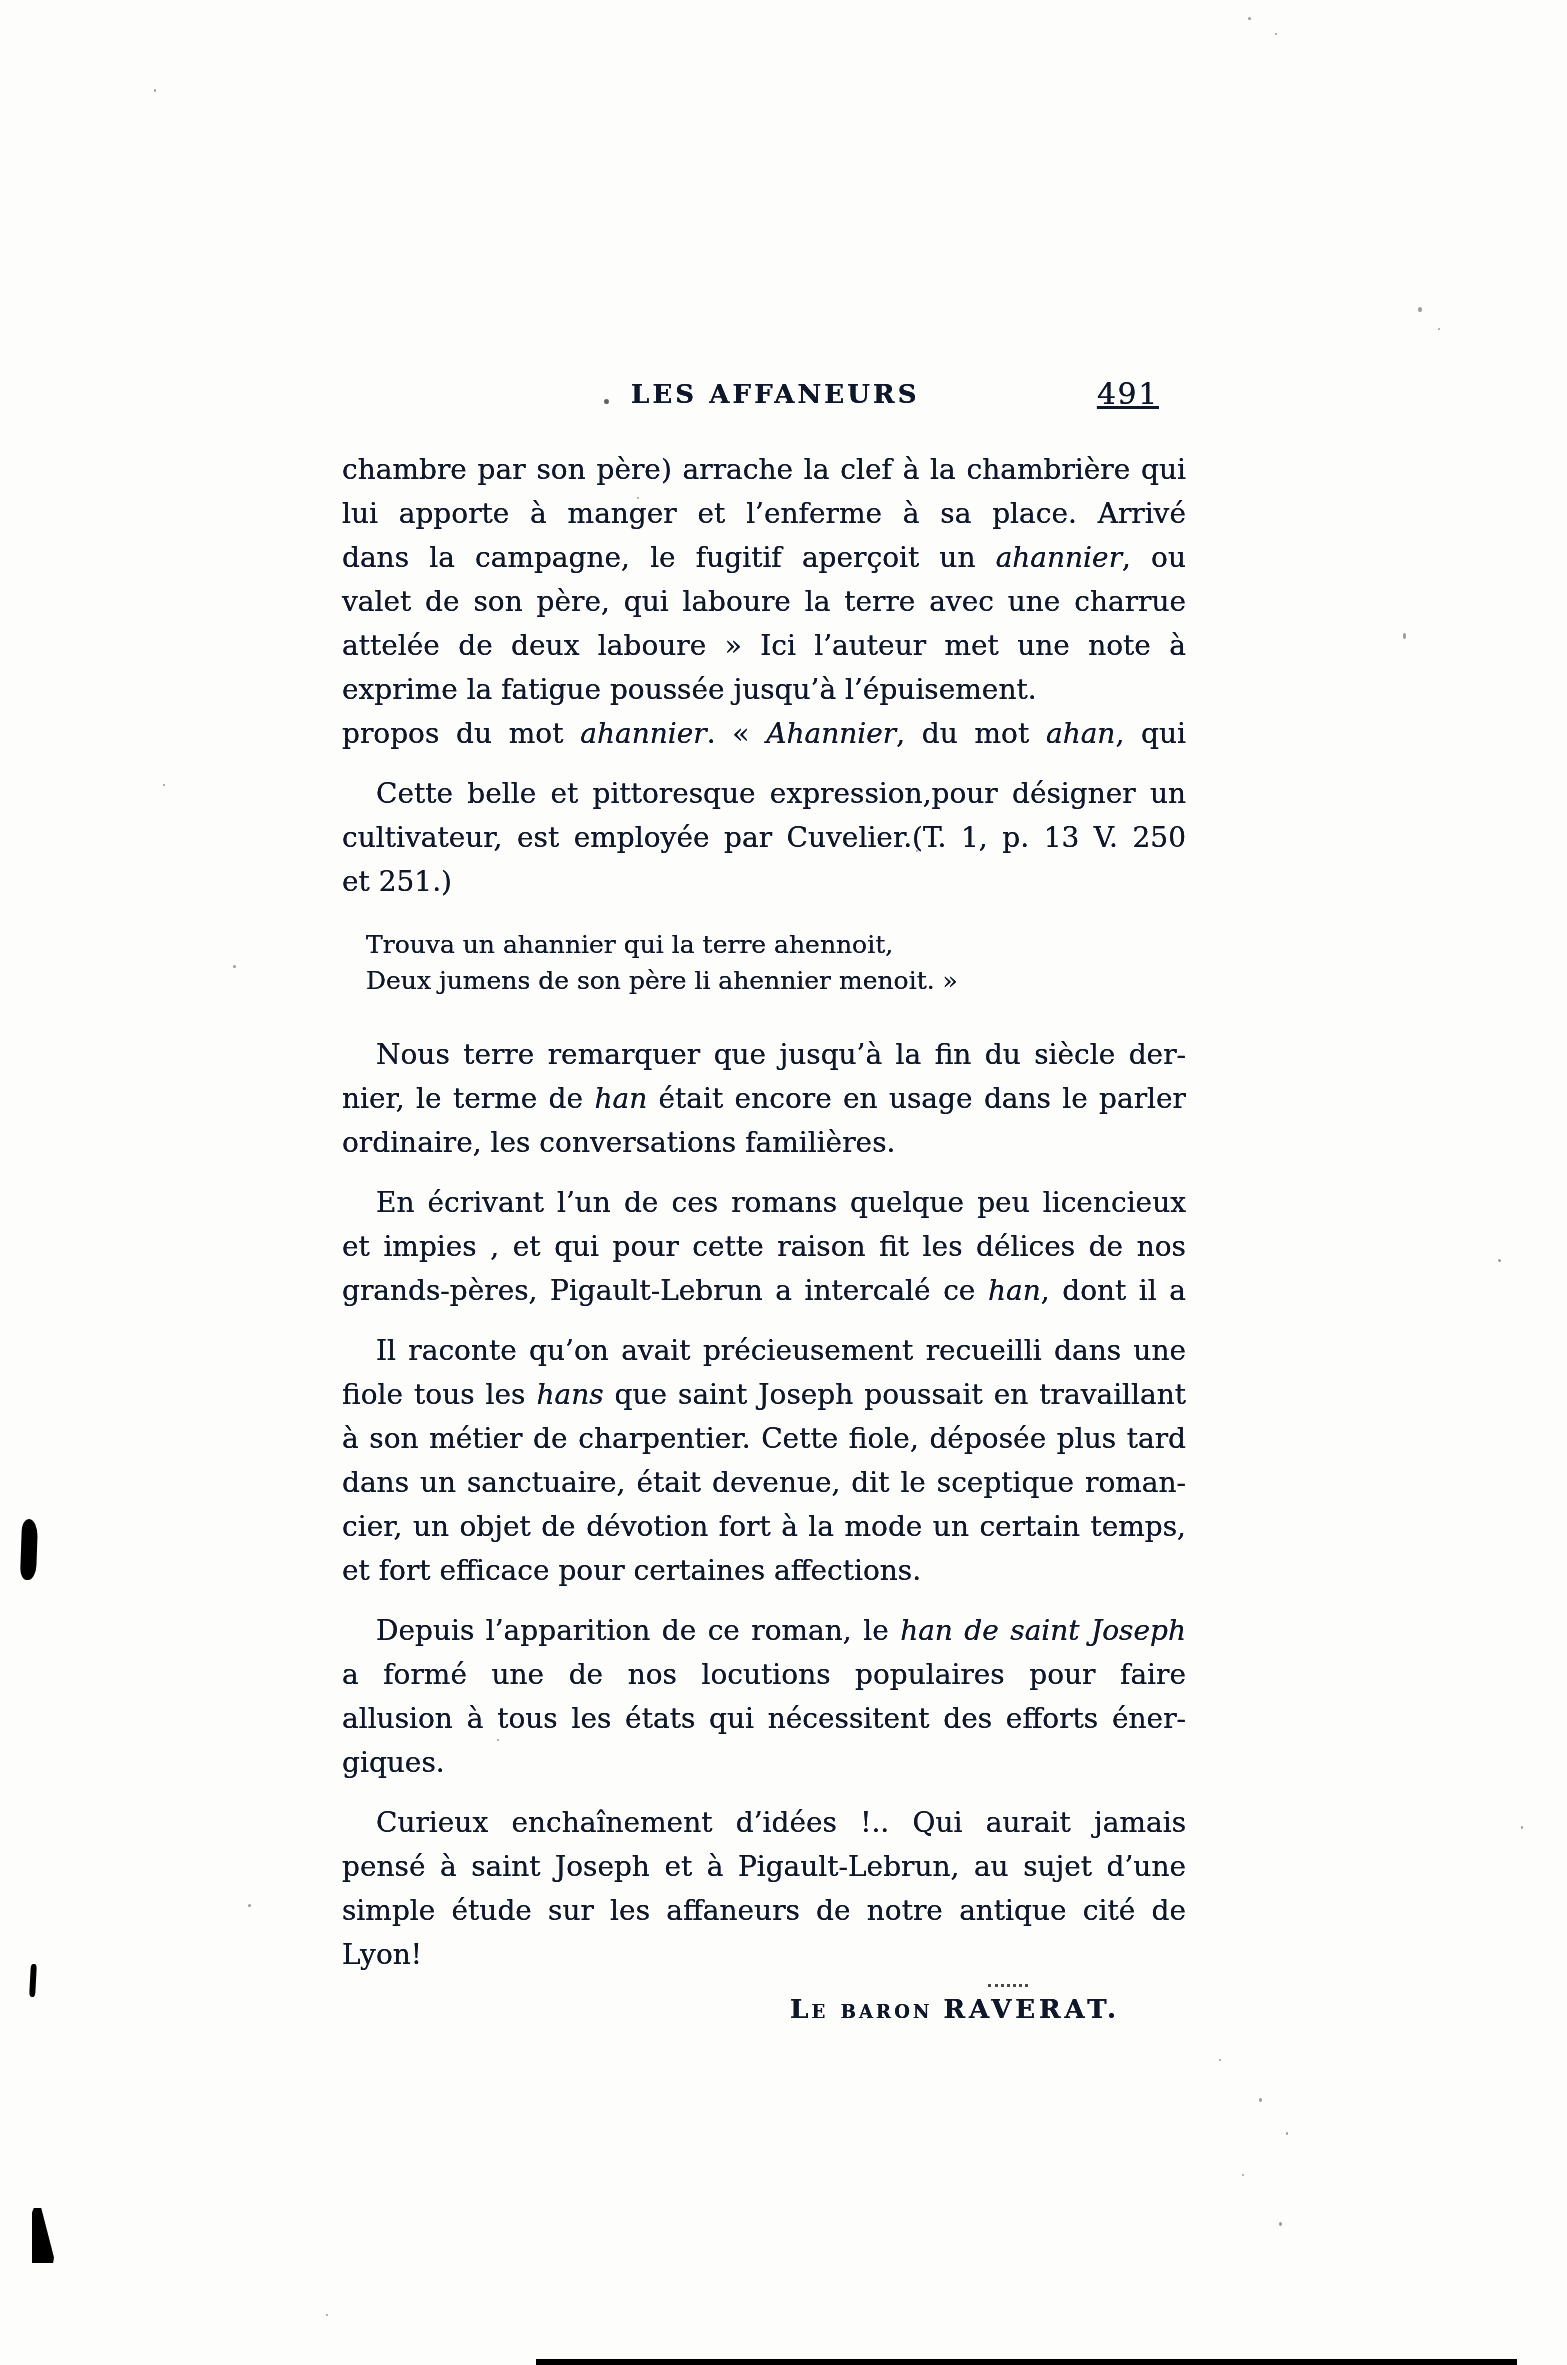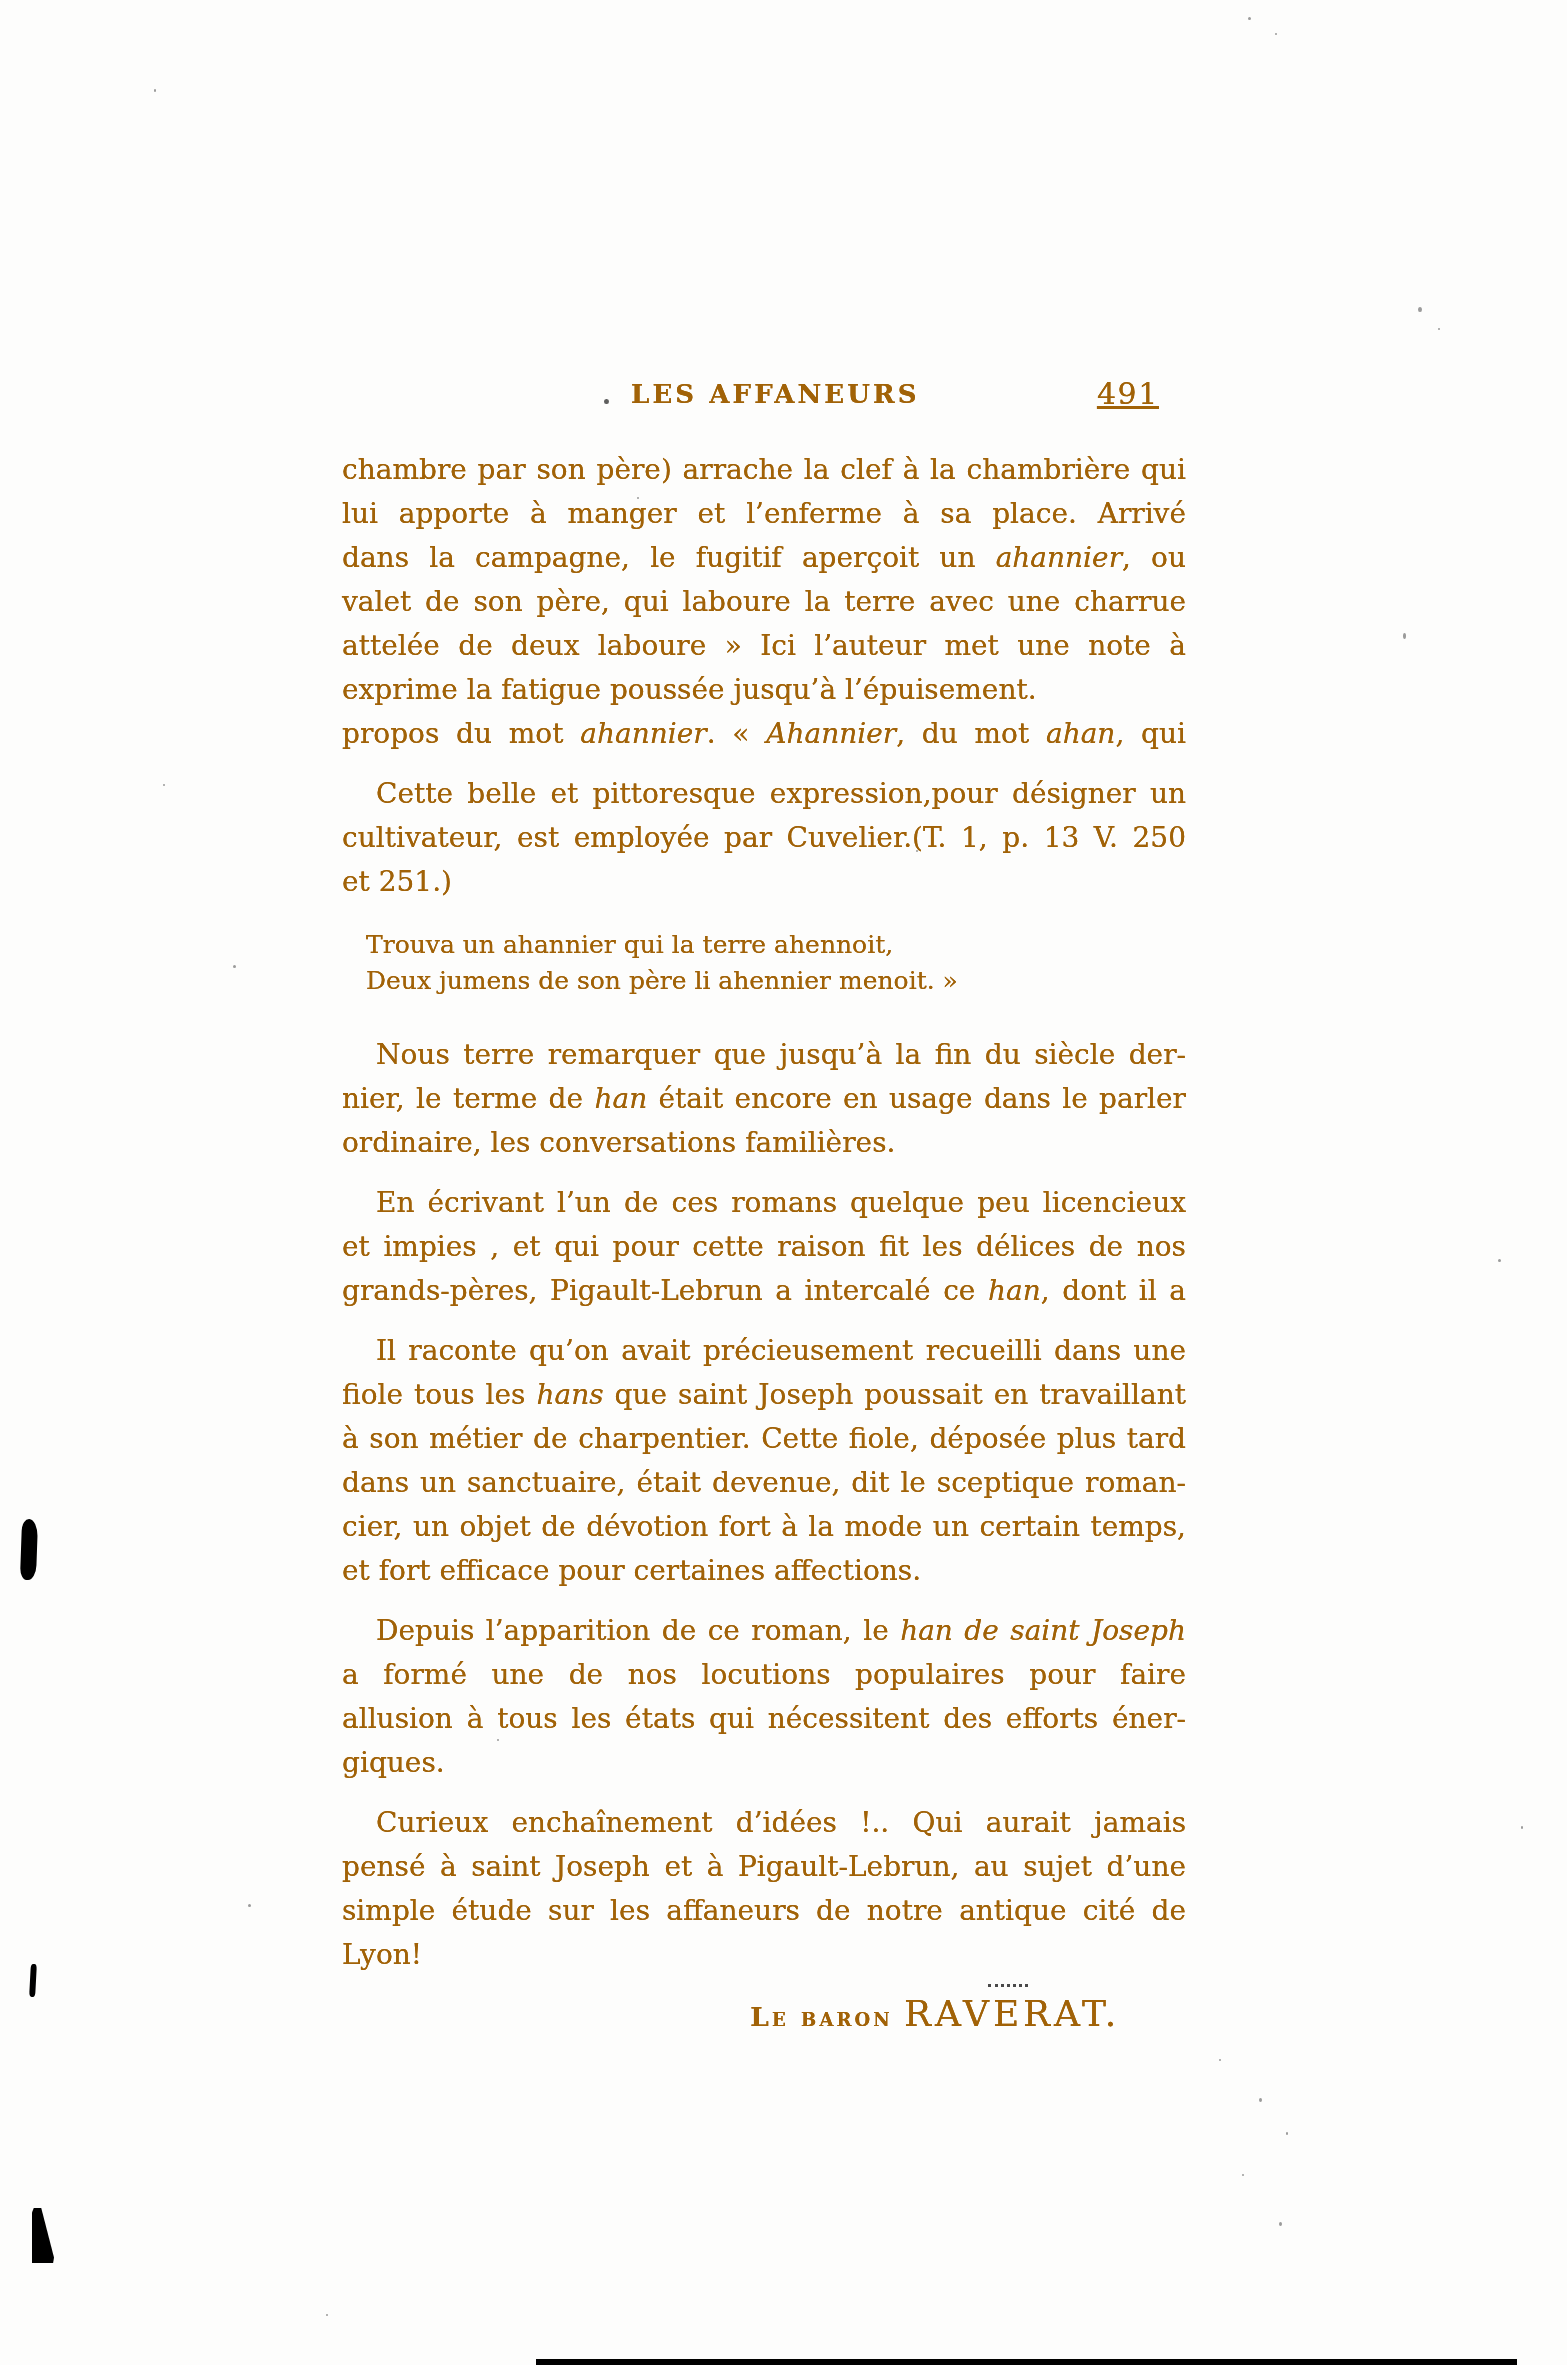--- a/index.html
+++ b/index.html
@@ -92,22 +92,22 @@
     white-space: nowrap;
   }
   .sig-prefix {
     font-variant: small-caps;
     font-weight: 700;
     font-size: 26.4px;
     letter-spacing: 3.1px;
     text-shadow: 0 0 0.5px currentColor;
   }
   .sig-name {
-    font-weight: 400;
-    font-size: 36px;
+    font-weight: 700;
+    font-size: 26px;
     letter-spacing: 3.9px;
     margin-left: 11px;
     text-shadow: 0 0 0.6px currentColor;
   }
 
   
   .artifact { position: absolute; background: #000; }
   .ink-blot-1 {
     left: 21px; top: 1519px; width: 16.3px; height: 61px;
     border-radius: 45% 55% 50% 40% / 20% 30% 25% 20%;
@@ -135,21 +135,21 @@
   .speck {
     position: absolute;
     background: #4a4a4a;
     border-radius: 50%;
     opacity: .55;
   }
 </style>
 </head>
 <body>
 
-<div class="page" style="background: rgb(253, 253, 252); color: #a16207;">
+<div class="page" style="background: rgb(253, 253, 252); color: #0f172a;">
 
   <div class="running-head">
     <span class="head-mark"></span>
     <span class="head-title">LES AFFANEURS</span>
     <span class="page-number">491</span>
   </div>
 
   <div class="text-block" id="text-block">
 
   <div class="para body">

